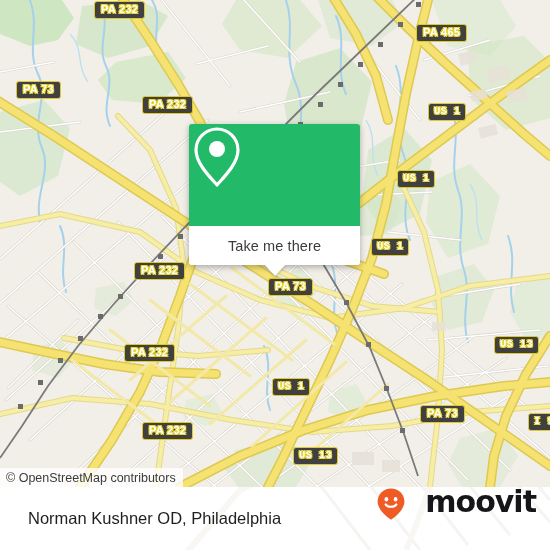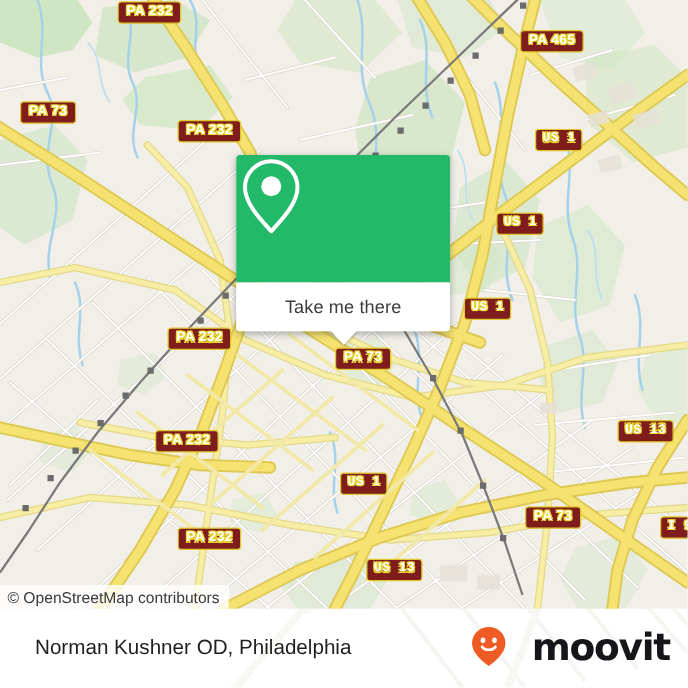--- a/index.html
+++ b/index.html
@@ -11,21 +11,21 @@
   #app{position:relative;width:550px;height:550px;overflow:hidden;background:#fff;}
 
   
   #map{position:absolute;left:0;top:0;width:550px;height:487px;overflow:hidden;
        background:#f2efe9;}
   #map svg{position:absolute;left:0;top:0;}
 
   
   .shield{
     position:absolute;
-    background:#7f1d1d;
+    background:#404040;
     border:1.5px solid #e0c92d;
     border-radius:3px;
     color:#ffffff;
     font-size:11px;
     font-weight:bold;
     letter-spacing:.3px;
     padding:2px 6px 3px 6px;
     white-space:nowrap;
     line-height:1;
     text-shadow:
@@ -100,21 +100,21 @@
     background:#ffffff;overflow:hidden;
   }
   #footer-wm{position:absolute;left:0;top:-487px;opacity:.35;}
   #footer-title{
     position:absolute;left:28px;top:0;height:63px;
     display:flex;align-items:center;
     font-size:16.5px;color:#1f1f1f;white-space:nowrap;
   }
   #footer-logo{
     position:absolute;right:14px;top:0;height:47px;
-    display:flex;align-items:flex-end;gap:19px;
+    display:flex;align-items:flex-start;gap:19px;
   }
   #moovit-word{
     font-size:30px;color:#16161a;letter-spacing:-1px;
     font-weight:bold;line-height:1;
     font-family:"DejaVu Sans","Liberation Sans",sans-serif;
   }
 </style>
 </head>
 <body>
 

